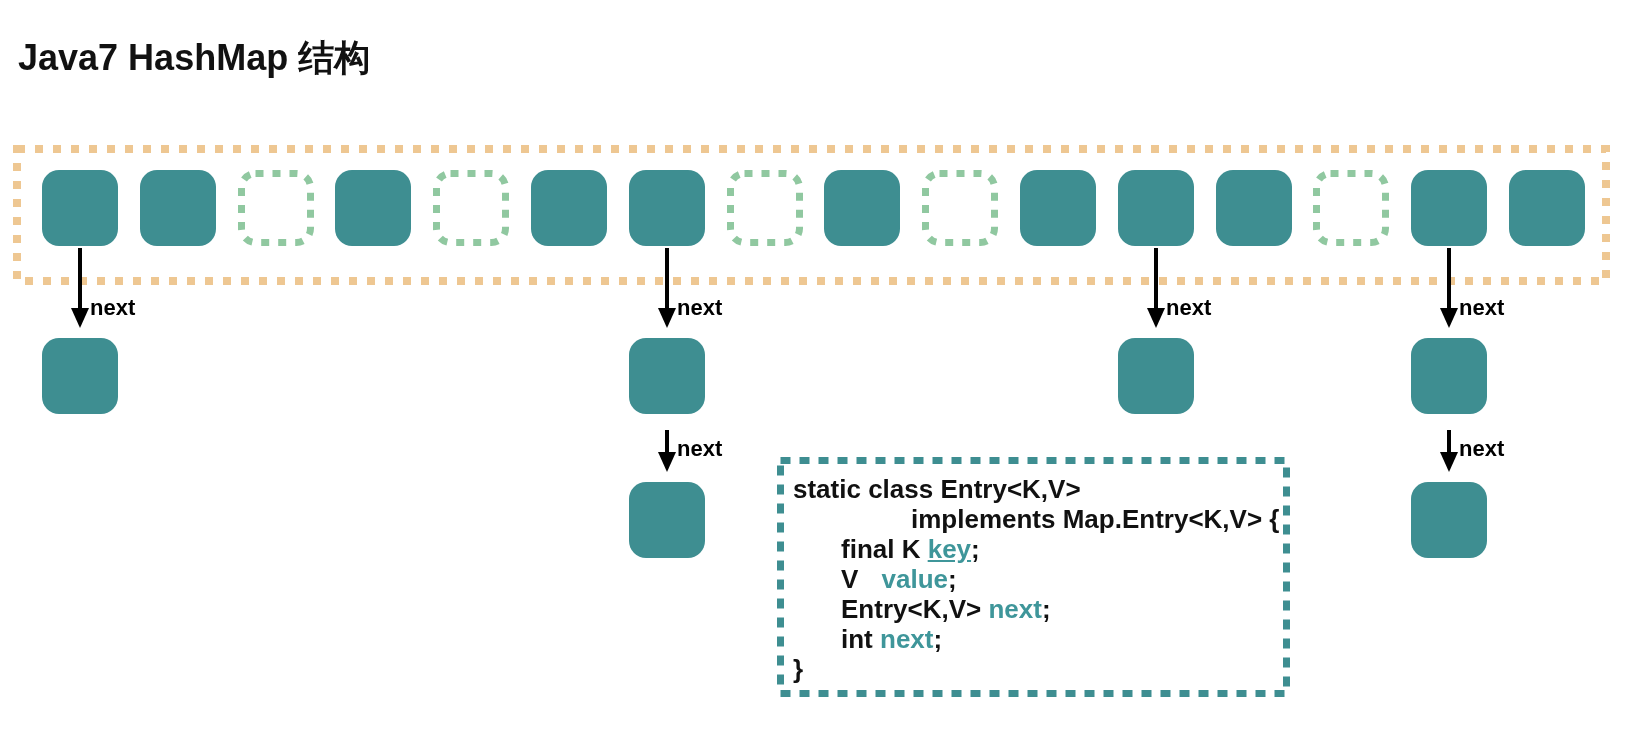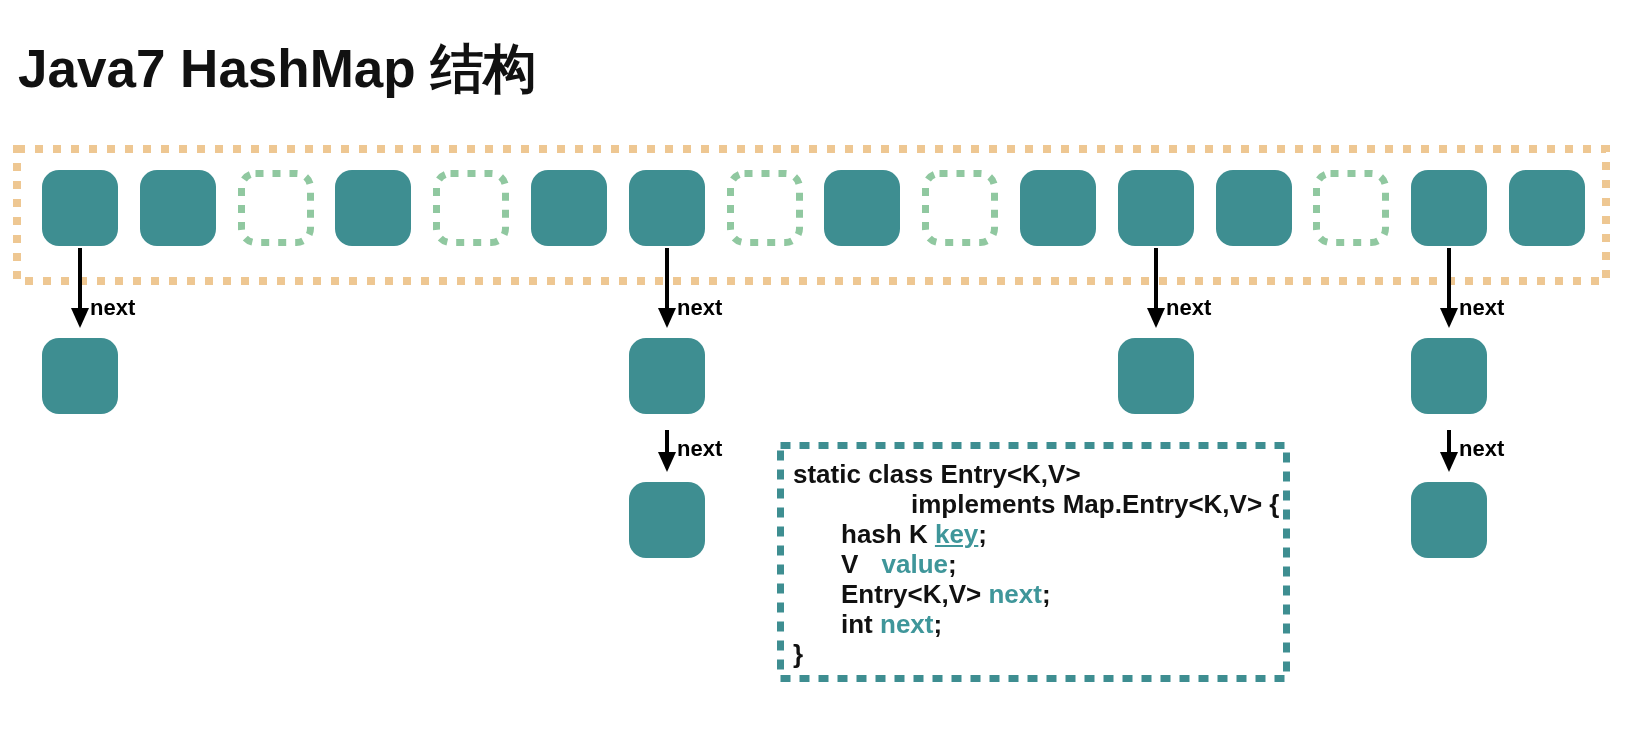--- a/index.html
+++ b/index.html
@@ -12,21 +12,21 @@
     position: relative;
     width: 1636px;
     height: 742px;
     background: #ffffff;
     overflow: hidden;
   }
   #page-title {
     position: absolute;
     left: 18px;
     top: 34px;
-    font-size: 53px;
+    font-size: 36px;
     font-weight: bold;
     color: #111111;
     letter-spacing: 0px;
     white-space: pre;
   }
   .bucket-filled, .entry-node {
     position: absolute;
     width: 76px;
     height: 76px;
     border-radius: 17px;
@@ -39,21 +39,21 @@
     position: absolute;
     font-size: 22px;
     font-weight: bold;
     color: #000000;
     line-height: 24px;
     white-space: pre;
   }
   #code-box {
     position: absolute;
     left: 777px;
-    top: 442px;
+    top: 457px;
     width: 513px;
     height: 240px;
   }
   #code-lines {
     position: absolute;
     left: 0;
     top: 0;
     width: 513px;
     padding: 17px 0 0 16px;
     box-sizing: border-box;
@@ -146,20 +146,20 @@
       <div class="entry-node" style="left: 1411px; top: 482px; background: rgb(62, 142, 145);"></div>
     </div>
 
   <div id="code-box">
     <svg class="code-border" style="left:0; top:0;" width="513" height="240">
       <rect id="code-border-rect" x="3.5" y="3.5" width="506" height="233" fill="none" stroke-width="7" stroke-dasharray="10 9" stroke="#3E8E91"></rect>
     </svg>
     <div id="code-lines">
         <div class="code-line indent-0"><span style="color: rgb(17, 17, 17);">static class Entry&lt;K,V&gt;</span></div>
         <div class="code-line indent-2"><span style="color: rgb(17, 17, 17);">implements Map.Entry&lt;K,V&gt; {</span></div>
-        <div class="code-line indent-1"><span style="color: rgb(17, 17, 17);">hash K </span><span style="color: rgb(63, 150, 154); text-decoration: underline;">key</span><span style="color: rgb(17, 17, 17);">;</span></div>
+        <div class="code-line indent-1"><span style="color: rgb(17, 17, 17);">final K </span><span style="color: rgb(63, 150, 154); text-decoration: underline;">key</span><span style="color: rgb(17, 17, 17);">;</span></div>
         <div class="code-line indent-1"><span style="color: rgb(17, 17, 17);">V </span><span style="color: rgb(63, 150, 154); margin-left: 16px;">value</span><span style="color: rgb(17, 17, 17);">;</span></div>
         <div class="code-line indent-1"><span style="color: rgb(17, 17, 17);">Entry&lt;K,V&gt; </span><span style="color: rgb(63, 150, 154);">next</span><span style="color: rgb(17, 17, 17);">;</span></div>
         <div class="code-line indent-1"><span style="color: rgb(17, 17, 17);">int </span><span style="color: rgb(63, 150, 154);">next</span><span style="color: rgb(17, 17, 17);">;</span></div>
         <div class="code-line indent-0"><span style="color: rgb(17, 17, 17);">}</span></div>
       </div>
   </div>
 </div>
 
 </body></html>

